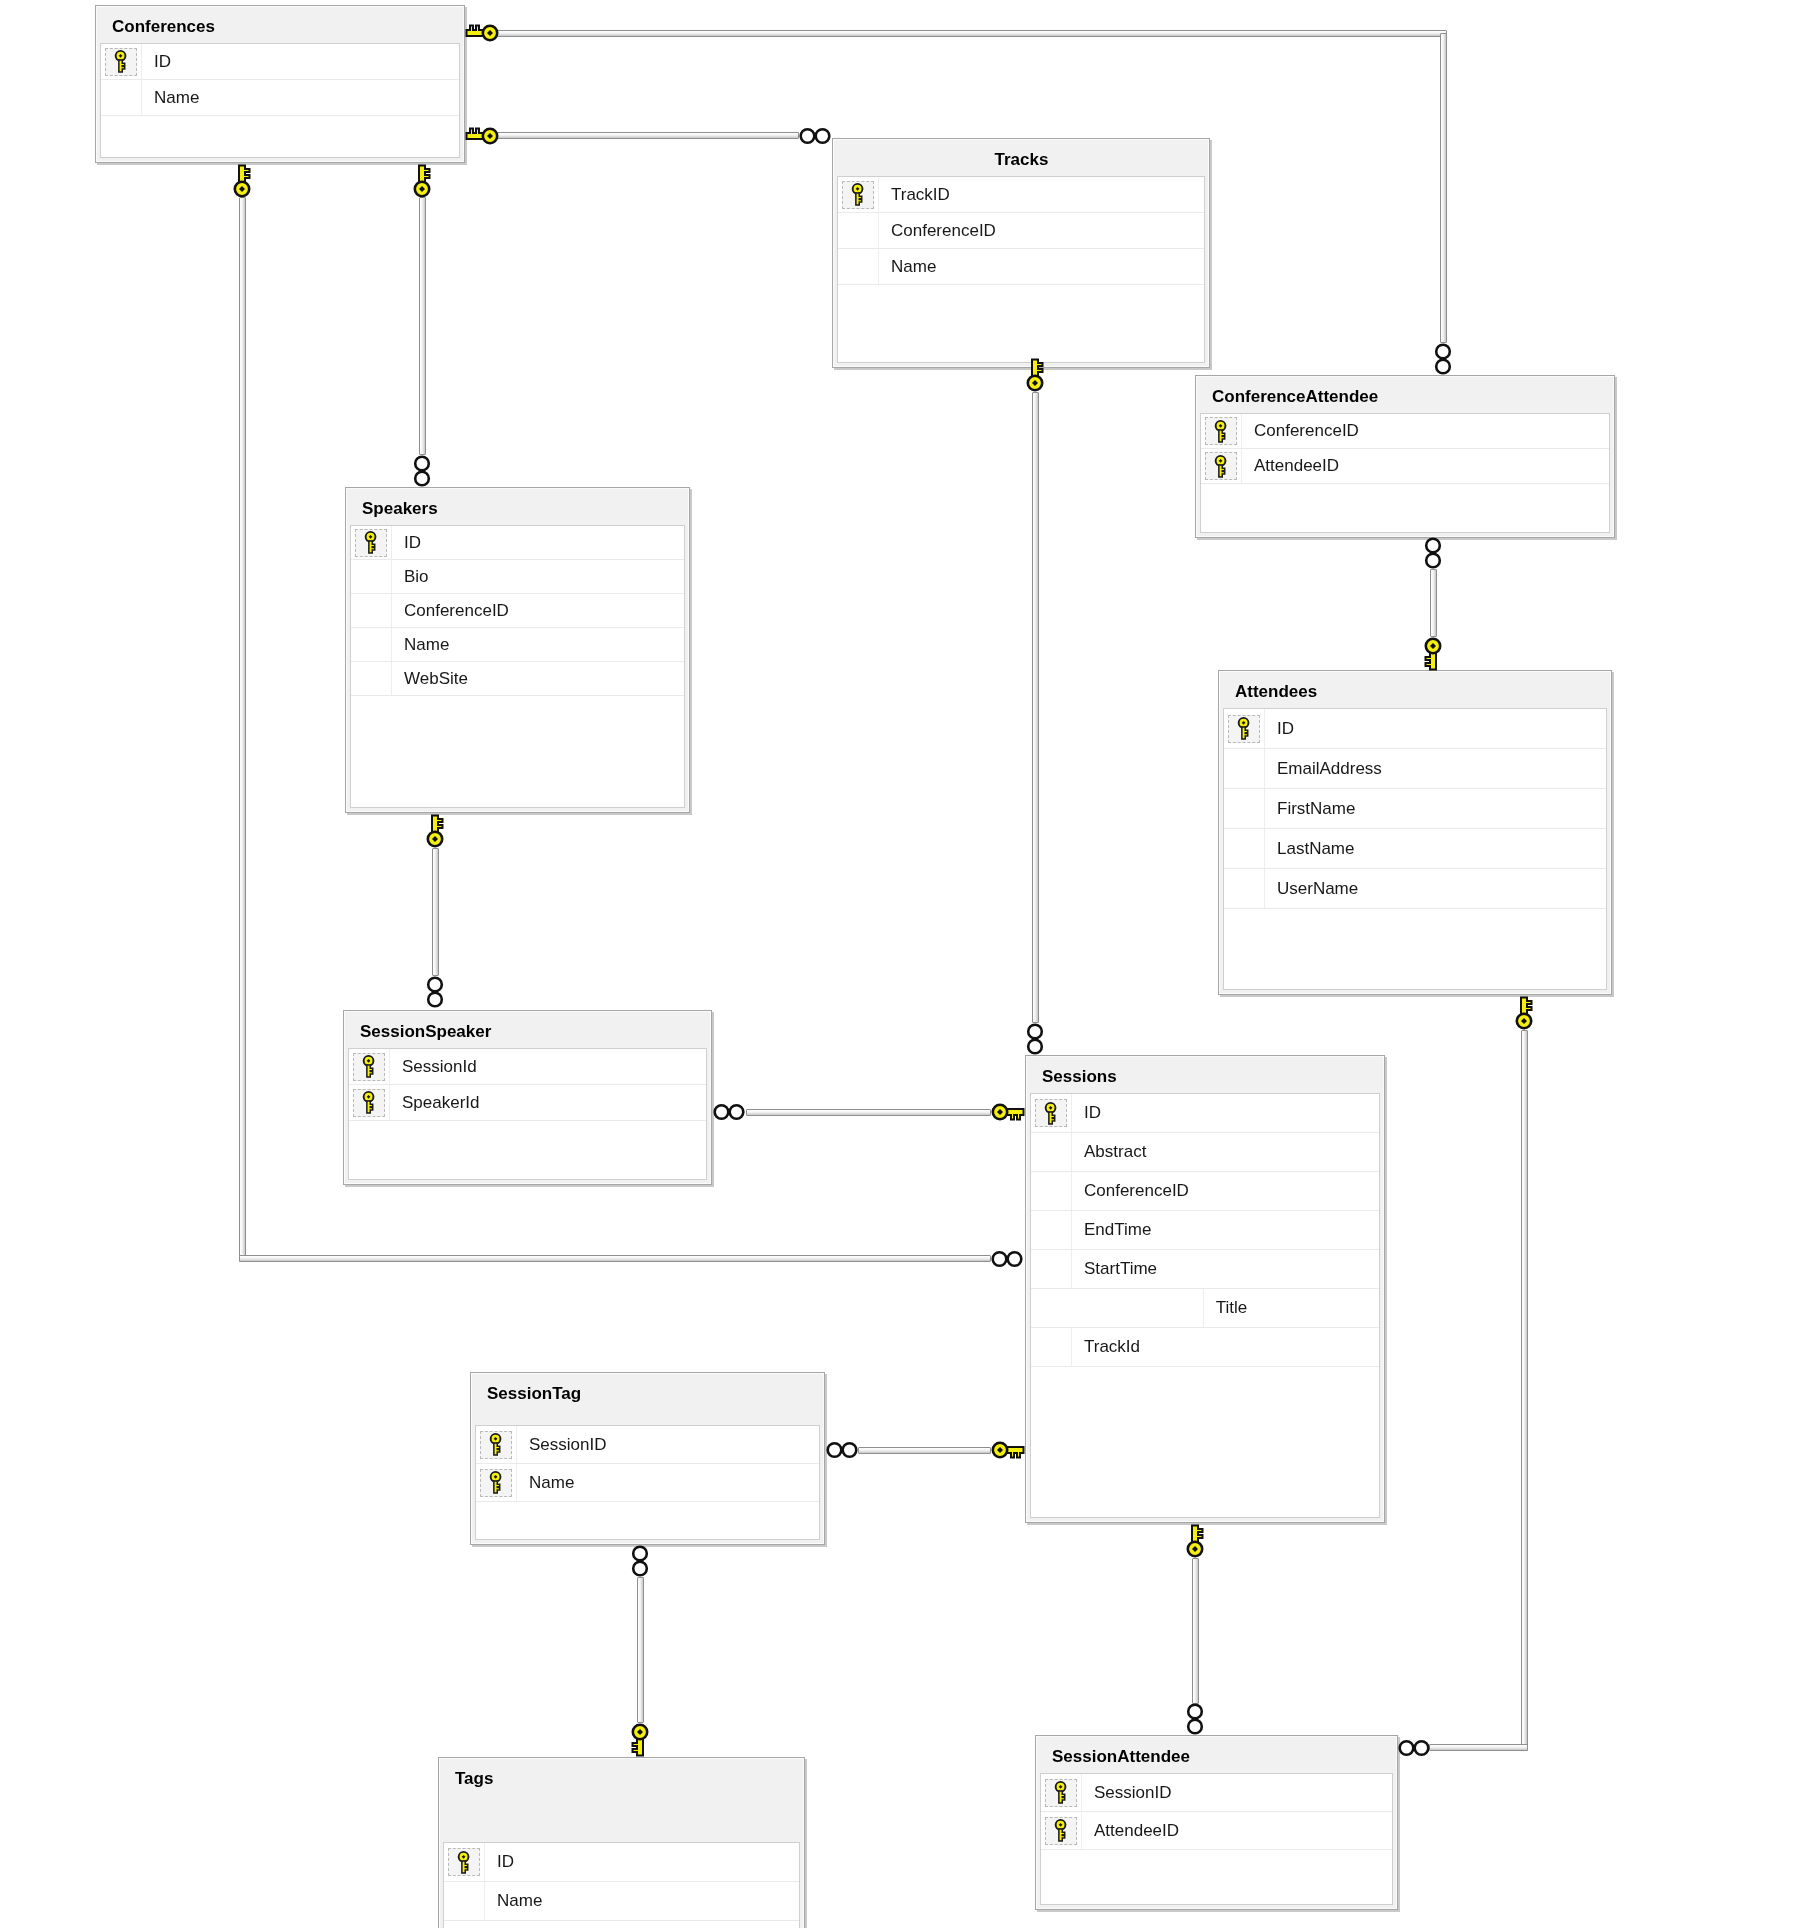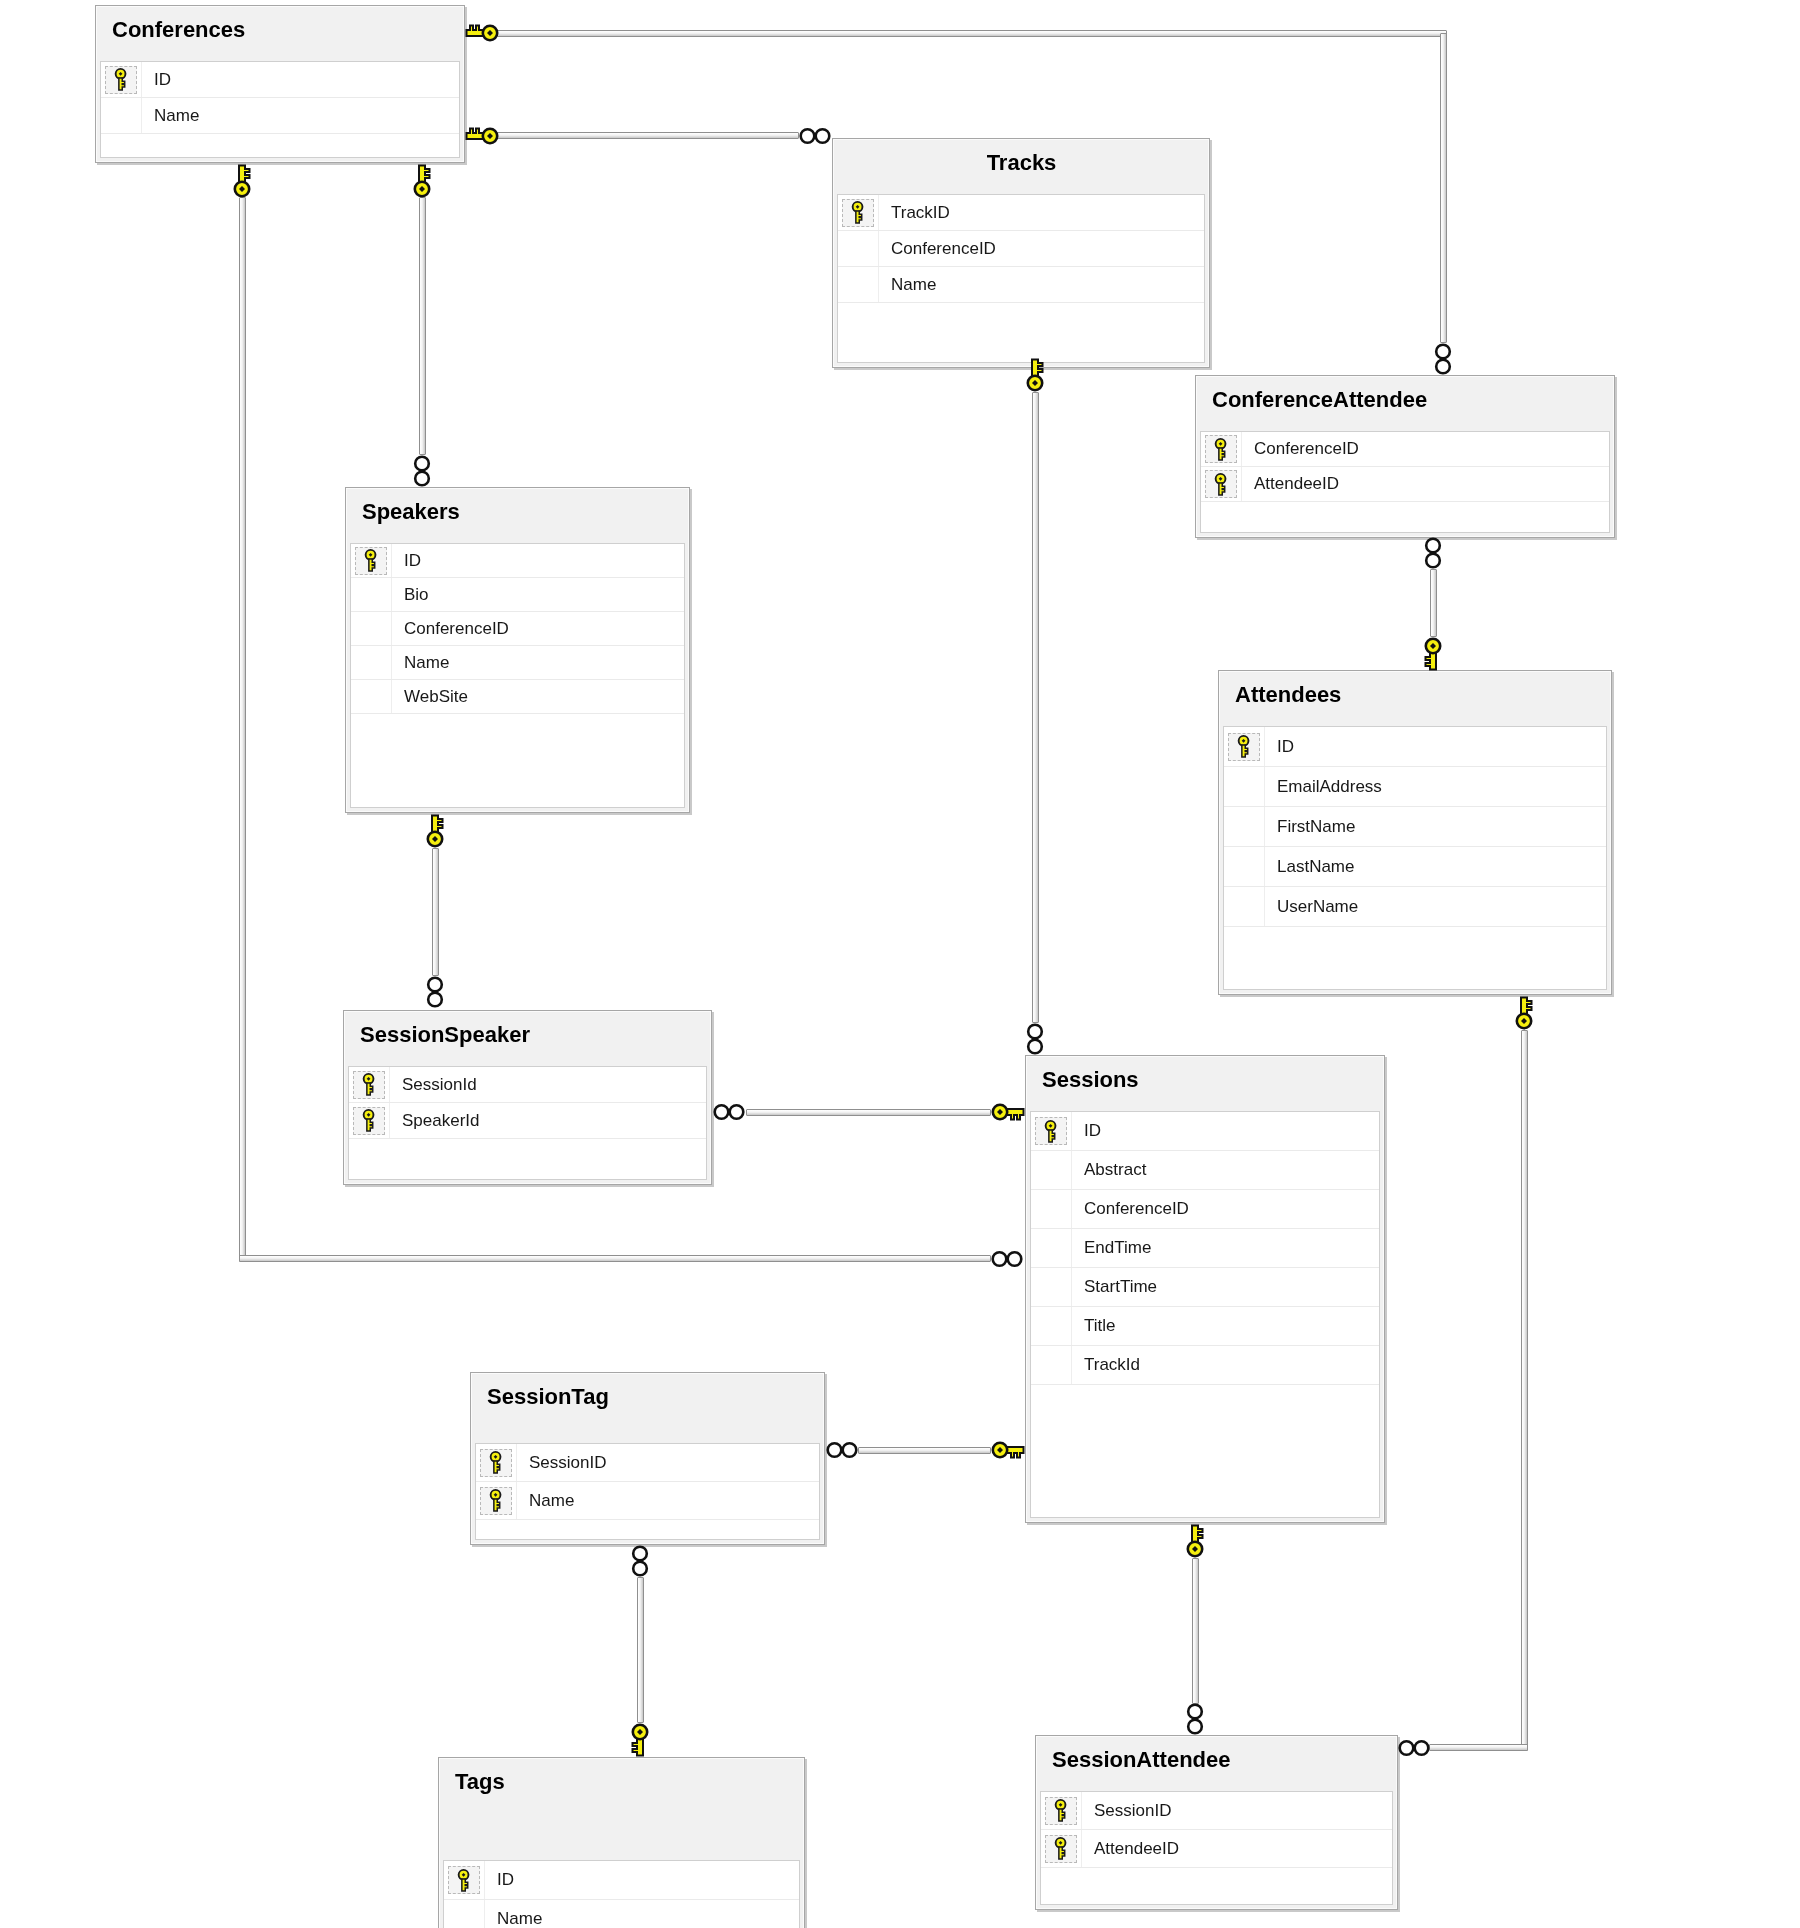--- a/index.html
+++ b/index.html
@@ -8,21 +8,21 @@
     font-family:"Liberation Sans", sans-serif; overflow:hidden;
   }
   
   .tbl {
     position:absolute; box-sizing:border-box; display:flex; flex-direction:column;
     background:#f1f1f1; border:1px solid #a6a6a6;
     box-shadow:2px 2px 0 #c9c9c9, inset 0 0 0 1px #fbfbfb;
     padding:3px;
   }
   .tbl-title {
-    flex:none; padding:8px 12px 18px 13px; font-size:22px; font-weight:bold;
+    flex:none; padding:8px 12px 6px 13px; font-size:17px; font-weight:bold;
     color:#000; white-space:nowrap; overflow:hidden;
   }
   .tbl-body {
     flex:1; margin:0 1px 1px 1px; background:#ffffff; border:1px solid #cfcfcf;
     display:flex; flex-direction:column; overflow:hidden;
   }
   .tbl-row { flex:none; display:flex; align-items:center; border-bottom:1px solid #eaeaea; }
   .row-gutter {
     flex:none; width:40px; align-self:stretch; border-right:1px solid #eeeeee;
     display:flex; align-items:center; justify-content:center;
@@ -259,21 +259,21 @@
           <div class="col-label">ConferenceID</div>
         </div>
         <div class="tbl-row" style="height: 38px;">
           <div class="row-gutter"></div>
           <div class="col-label">EndTime</div>
         </div>
         <div class="tbl-row" style="height: 38px;">
           <div class="row-gutter"></div>
           <div class="col-label">StartTime</div>
         </div>
-        <div class="tbl-row" style="height: 38px;">
+        <div class="tbl-row" style="height: 38px; justify-content: center;">
           <div class="row-gutter"></div>
           <div class="col-label">Title</div>
         </div>
         <div class="tbl-row" style="height: 38px;">
           <div class="row-gutter"></div>
           <div class="col-label">TrackId</div>
         </div>
         <div class="row-filler"></div>
       </div>
     </div>

